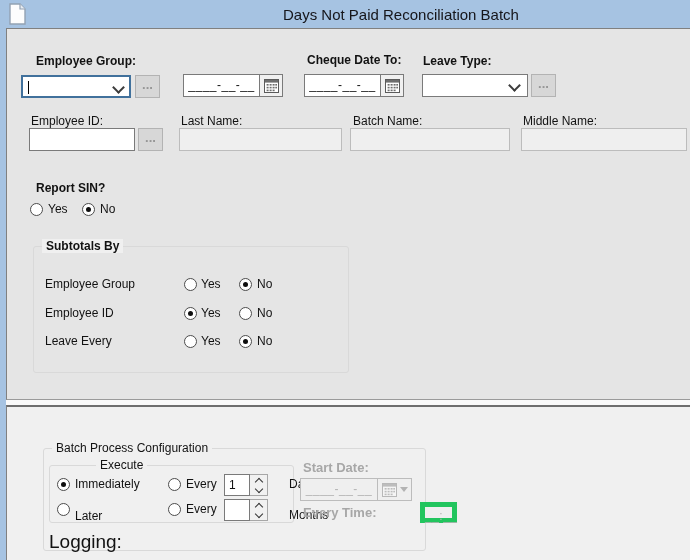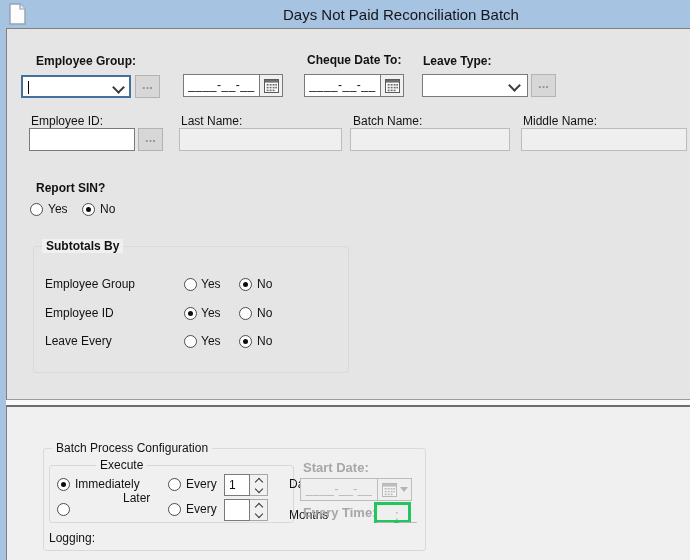--- a/index.html
+++ b/index.html
@@ -52,22 +52,22 @@
   .spinner{position:absolute;height:22px;display:flex;}
   .spin-edit{width:26px;height:22px;box-sizing:border-box;background:#fff;border:1px solid #7a7a7a;
     font-size:12px;line-height:20px;padding-left:4px;color:#111;}
   .spin-btns{width:18px;height:22px;box-sizing:border-box;border:1px solid #a7a7a7;border-left:none;
     background:#f1f1f1;display:flex;flex-direction:column;}
   .spin-half{flex:1;display:flex;align-items:center;justify-content:center;}
   .chev-s{width:5px;height:5px;border-right:1.5px solid #333;border-bottom:1.5px solid #333;display:block;}
   .chev-s.up{transform:rotate(-135deg);margin-top:3px;}
   .chev-s.dn{transform:rotate(45deg);margin-top:-2px;}
   .tri-down{width:0;height:0;border-left:4px solid transparent;border-right:4px solid transparent;border-top:5px solid #b3b3b3;}
-  .timefield{position:absolute;height:21px;box-sizing:border-box;background:#efefef;border:3px solid #22c55e;
-    text-align:center;font-size:15px;line-height:19px;color:#b4b4b4;letter-spacing:0.5px;}
+  .timefield{position:absolute;height:21px;box-sizing:border-box;background:#efefef;border:5px solid #22c55e;
+    text-align:center;font-size:12px;line-height:19px;color:#b4b4b4;letter-spacing:0.5px;margin-left:46px;}
 </style>
 </head>
 <body>
 
 <div class="titlebar">
   <span class="doc-icon">
     <svg width="17" height="22" viewBox="0 0 17 22">
       <path d="M1 1 h10 l5 5 v15 h-15 z" fill="#fdfdfd" stroke="#93a2b3" stroke-width="1.4"></path>
       <path d="M11 1 v5 h5" fill="#e8edf3" stroke="#93a2b3" stroke-width="1.2"></path>
     </svg>
@@ -203,21 +203,21 @@
           <i class="chev-s up"></i>
         </span>
       <span class="spin-half">
           <i class="chev-s dn"></i>
         </span>
     </div>
   </div>
   <span class="lbl" style="left:282px;top:70px;">Days</span>
 
   <span class="radio" style="left:50px;top:96px;"></span>
-  <span class="lbl" style="left:68px;top:84px;margin-left:48px;">Later</span>
+  <span class="lbl" style="left:68px;top:102px;">Later</span>
   <span class="radio" style="left:161px;top:96px;"></span>
   <span class="lbl" style="left:179px;top:95px;">Every</span>
   <div class="spinner" style="left:217px;top:92px;">
     <div class="spin-edit"></div>
     <div class="spin-btns">
       <span class="spin-half">
           <i class="chev-s up"></i>
         </span>
       <span class="spin-half">
           <i class="chev-s dn"></i>
@@ -246,14 +246,14 @@
             <rect x="5.6" y="10.6" width="2" height="1.6"></rect>
             <rect x="8.6" y="10.6" width="2" height="1.6"></rect>
         </g>
       </svg>
       <i class="tri-down"></i>
     </span>
   </div>
   <span class="lbl bold dis" style="left:296px;top:98px;font-size:13px;">Every Time:</span>
   <div class="timefield" style="left:367px;top:95px;width:37px;">__:__</div>
 
-  <span class="lbl" style="left:42px;top:124px;font-size:12px;">Logging:</span>
+  <span class="lbl" style="left:42px;top:124px;font-size:19px;">Logging:</span>
 </div>
 
 </body></html>

